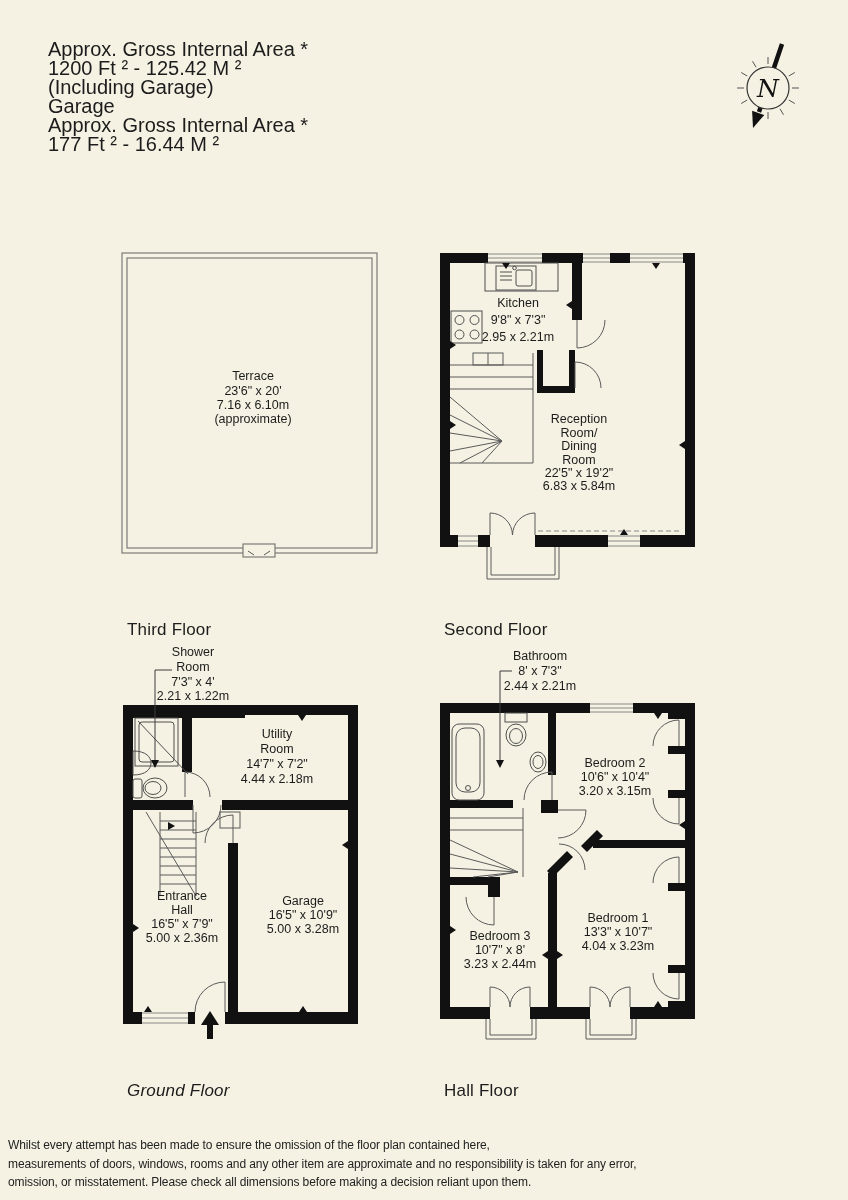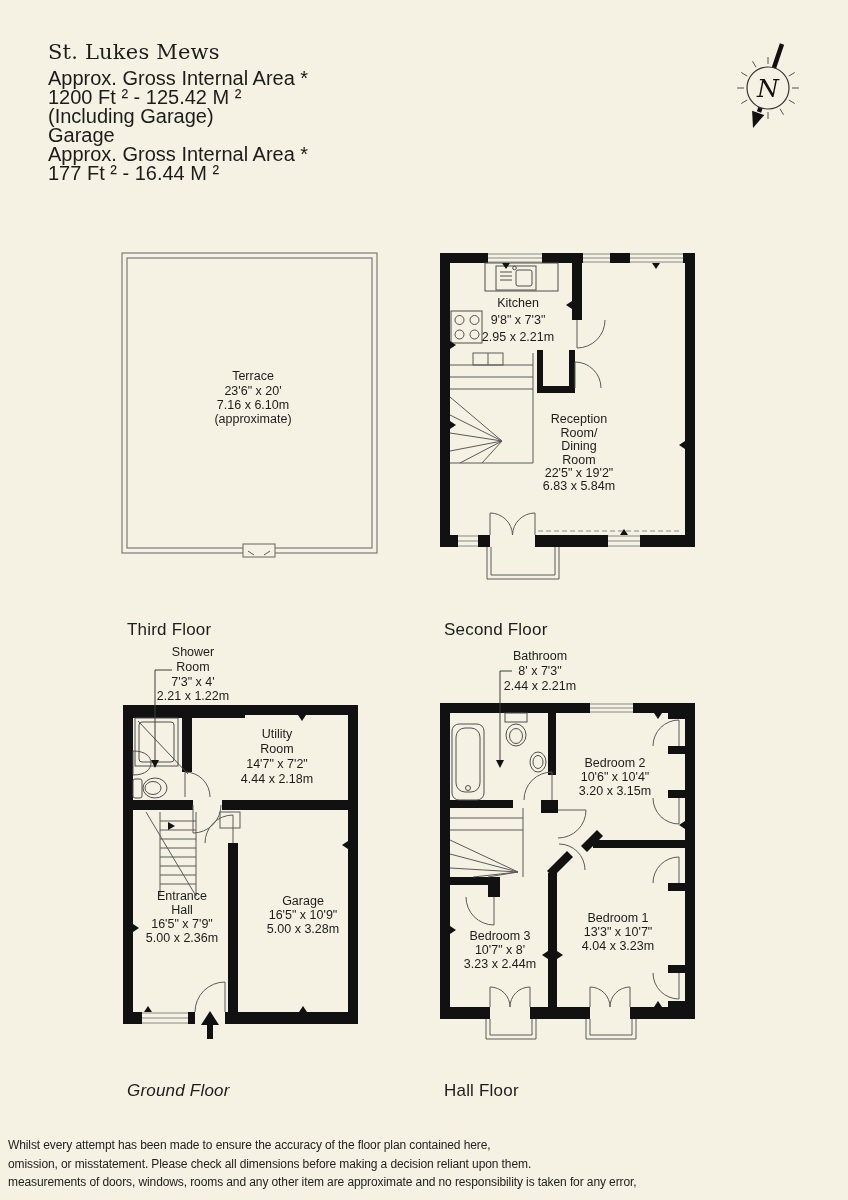--- a/index.html
+++ b/index.html
@@ -30,21 +30,20 @@
   .lead{stroke:#3c3c3c;stroke-width:1;fill:none;}
   .notch{fill:var(--background);}
   .compass-n{font-family:"DejaVu Serif",serif;font-style:italic;font-size:25px;fill:#111;}
 </style>
 </head>
 <body>
 
 <div class="page">
 
   <div class="abs" style="left:48px;top:40px;">
-    <div class="header-title">St. Lukes Mews</div>
     <div class="header-line">Approx. Gross Internal Area *</div>
     <div class="header-line">1200 Ft ²  -  125.42 M ²</div>
     <div class="header-line">(Including Garage)</div>
     <div class="header-line">Garage</div>
     <div class="header-line">Approx. Gross Internal Area *</div>
     <div class="header-line">177 Ft ²  -  16.44 M ²</div>
   </div>
 
   <svg class="abs" style="left:720px;top:28px;" width="96" height="115" viewBox="0 0 96 115">
     <line x1="62" y1="16" x2="39" y2="84" stroke="#111" stroke-width="4.5"></line>
@@ -341,18 +340,18 @@
       <text class="rt" x="72" y="328">3.23 x 2.44m</text>
     </g>
   </svg>
 
   <div class="abs floor-label" style="left:127px;top:601px;">Third Floor</div>
   <div class="abs floor-label" style="left:444px;top:601px;">Second Floor</div>
   <div class="abs floor-label" style="left:127px;top:1062px;font-style:italic;">Ground Floor</div>
   <div class="abs floor-label" style="left:444px;top:1062px;">Hall Floor</div>
 
   <div class="abs footer" style="left:8px;top:1136px;">
-    <div>Whilst every attempt has been made to ensure the accuracy of the floor plan contained here,</div>
+    <div>Whilst every attempt has been made to ensure the omission of the floor plan contained here,</div>
+    <div>measurements of doors, windows, rooms and any other item are approximate and no responsibility is taken for any error,</div>
     <div>omission, or misstatement. Please check all dimensions before making a decision reliant upon them.</div>
-    <div>measurements of doors, windows, rooms and any other item are approximate and no responsibility is taken for any error,</div>
   </div>
 
 </div>
 
 </body></html>

